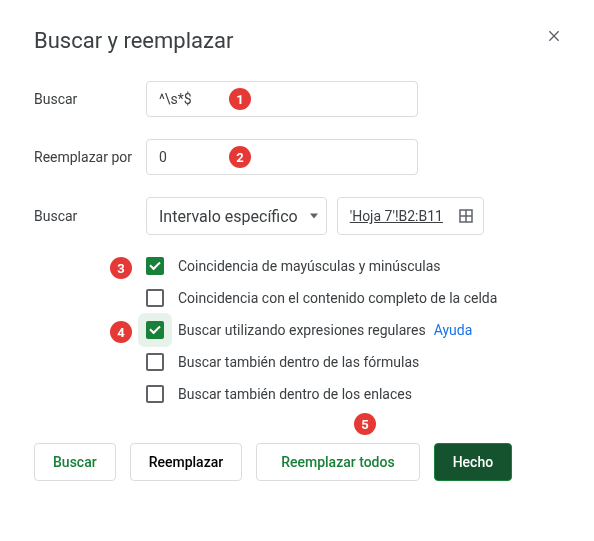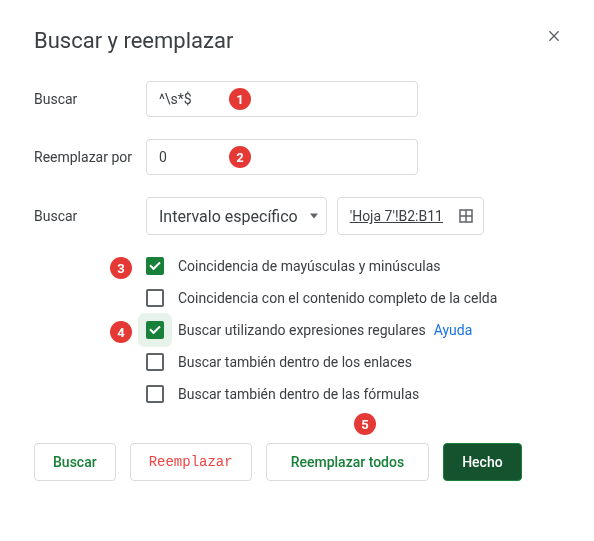--- a/index.html
+++ b/index.html
@@ -167,21 +167,21 @@
     border-radius: 4px;
     font-size: 14px;
     font-family: inherit;
     cursor: pointer;
     padding: 0 18px;
     border: 1px solid #dadce0;
     background: #fff;
     font-weight: 500;
   }
   .btn.green-text { color: #188038; }
-  .btn.disabled { color: #ef4444; cursor: default; font-family: Liberation Mono, monospace; }
+  .btn.disabled { color: #000000; cursor: default; }
   .btn.wide { padding: 0 24px; }
   .btn.primary {
     background: #14532d;
     color: #fff;
     border-color: #188038;
   }
   .callout {
     position: absolute;
     width: 22px;
     height: 22px;
@@ -250,25 +250,25 @@
       <span>Coincidencia con el contenido completo de la celda</span>
     </div>
     <div class="option">
       <span class="checkbox checked highlight"></span>
       <span>Buscar utilizando expresiones regulares</span>
       <span class="help-link">Ayuda</span>
       <div class="callout" style="left:-36px; top:0;">4</div>
     </div>
     <div class="option">
       <span class="checkbox"></span>
+      <span>Buscar también dentro de las fórmulas</span>
+    </div>
+    <div class="option">
+      <span class="checkbox"></span>
       <span>Buscar también dentro de los enlaces</span>
-    </div>
-    <div class="option">
-      <span class="checkbox"></span>
-      <span>Buscar también dentro de las fórmulas</span>
     </div>
   </div>
 
   <div class="footer">
     <button class="btn green-text">Buscar</button>
     <button class="btn disabled">Reemplazar</button>
     <button class="btn green-text wide" style="position:relative;text-align:center;">
       <span>Reemplazar todos</span>
     </button>
     <div class="callout" style="left:320px; top:-30px;">5</div>

